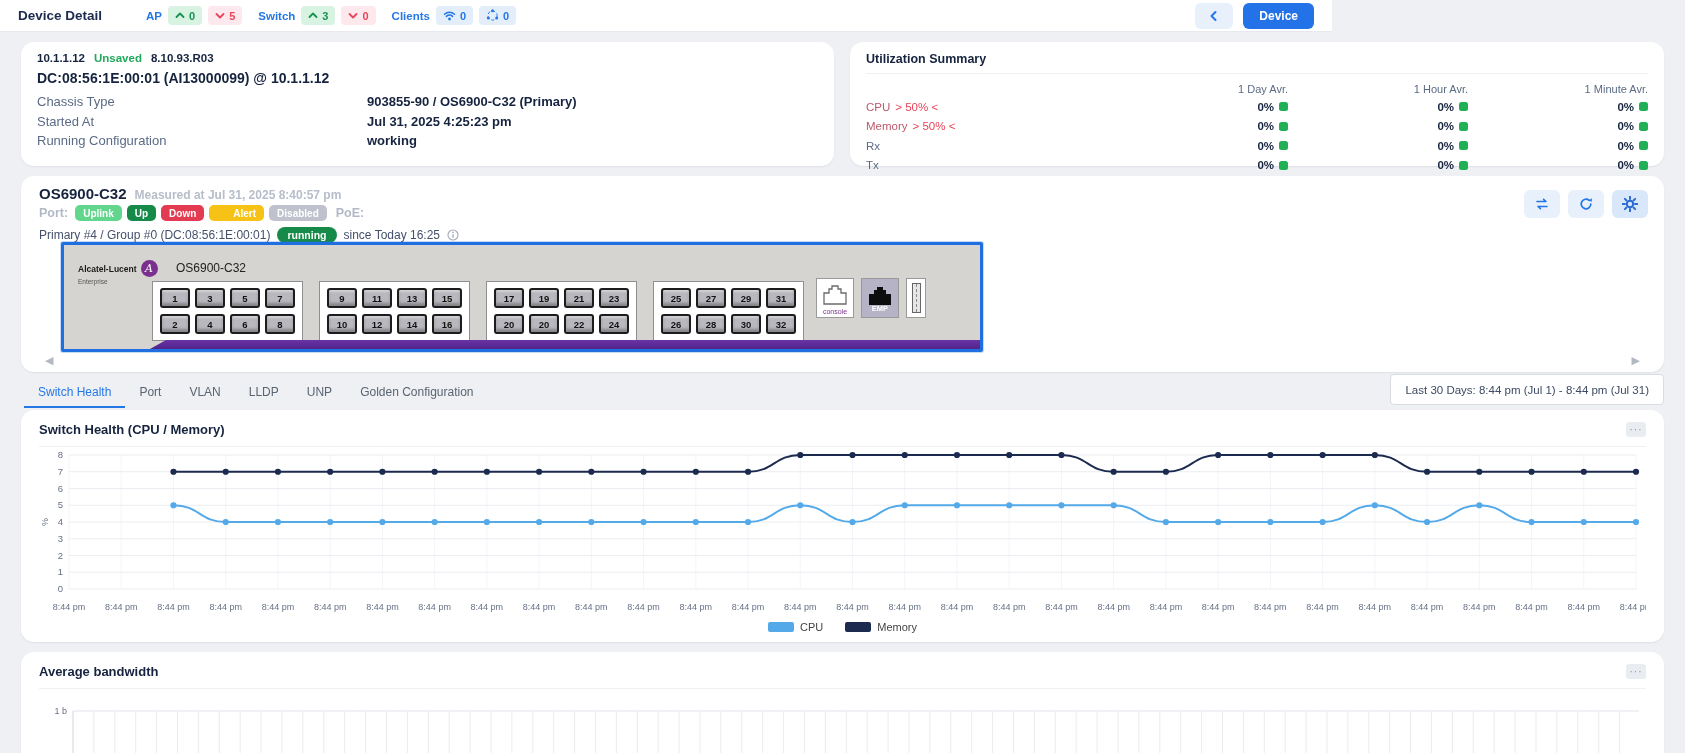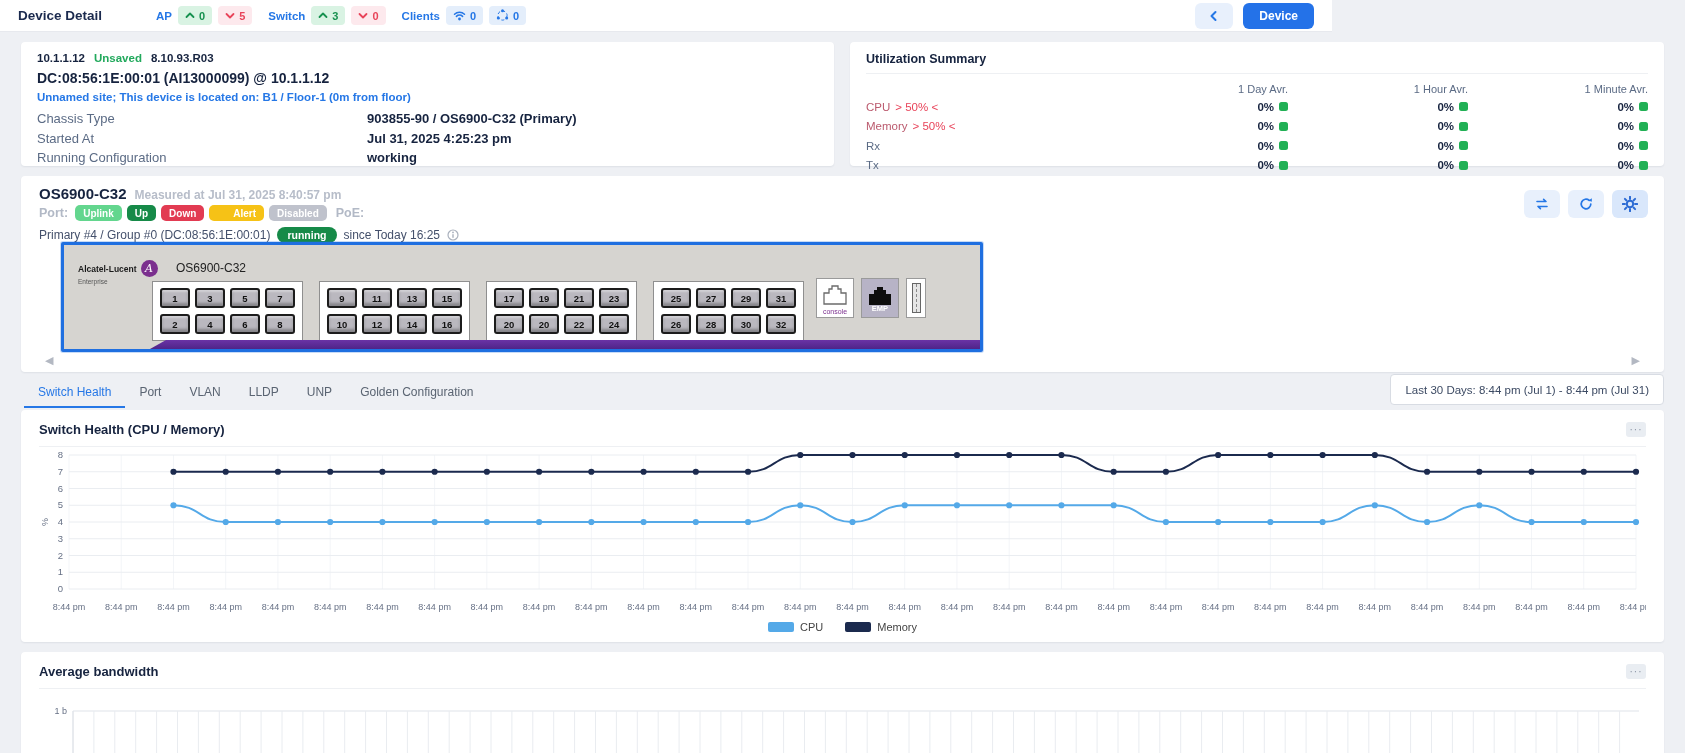--- a/index.html
+++ b/index.html
@@ -16,21 +16,21 @@
     border-radius:4px;font-size:11px;font-weight:bold;cursor:pointer}
   .chip.green{background:#d9f3e3;color:#16914f}
   .chip.red{background:#fde9ed;color:#e8445a}
   .chip.blue{background:#e4eefb;color:#2577e6}
   .topbar-right{margin-left:auto;display:flex;gap:10px;align-items:center}
   .btn-back{width:38px;height:26px;border-radius:6px;background:#e8f0fc;display:flex;
     align-items:center;justify-content:center;cursor:pointer}
   .btn-primary{height:26px;padding:0 16px;border-radius:6px;background:#2472e8;color:#fff;
     font-weight:bold;font-size:12px;display:flex;align-items:center;cursor:pointer}
 
-  .card{position:absolute;background:#fff;border-radius:4px;box-shadow:0 1px 2px rgba(20,30,60,.07)}
+  .card{position:absolute;background:#fff;border-radius:13px;box-shadow:0 1px 2px rgba(20,30,60,.07)}
 
   
   #card-device{left:21px;top:42px;width:813px;height:124px;padding:10px 16px}
   .dev-line1{font-size:11.5px;color:#16233f;font-weight:bold;display:flex;gap:9px;align-items:center}
   .dev-unsaved{color:#21a95c}
   .dev-name{font-size:14px;font-weight:bold;color:#16233f;margin-top:6px}
   .dev-site{font-size:11.5px;color:#2577e6;font-weight:bold;margin-top:5px;cursor:pointer}
   .dev-fields{margin-top:6px}
   .dev-row{display:flex;font-size:13px;height:19.5px;align-items:center}
   .dev-row .lbl{width:330px;color:#5b6b85}
@@ -117,21 +117,21 @@
 
   
   #card-bw{left:21px;top:652px;width:1643px;height:160px;padding:12px 18px}
 </style>
 </head>
 <body>
 
 <div class="topbar">
   <div class="topbar-title">Device Detail</div>
   <div class="stats">
-    <span class="stat-label" style="margin-left:10px">AP</span>
+    <span class="stat-label" style="margin-left:0">AP</span>
     <span class="chip green">
       <svg width="10" height="9" viewBox="0 0 10 9">
           <polyline points="1.5,6 5,2.5 8.5,6" fill="none" stroke="#16914f" stroke-width="1.8" stroke-linecap="round" stroke-linejoin="round"></polyline>
         </svg>
       <span>0</span>
       </span>
     <span class="chip red">
       <svg width="10" height="9" viewBox="0 0 10 9">
           <polyline points="1.5,3 5,6.5 8.5,3" fill="none" stroke="#e8445a" stroke-width="1.8" stroke-linecap="round" stroke-linejoin="round"></polyline>
         </svg>
@@ -178,21 +178,20 @@
   </div>
 </div>
 
 <div class="card" id="card-device">
   <div class="dev-line1">
     <span>10.1.1.12</span>
     <span class="dev-unsaved">Unsaved</span>
     <span>8.10.93.R03</span>
   </div>
   <div class="dev-name">DC:08:56:1E:00:01 (AI13000099) @ 10.1.1.12</div>
-  <div class="dev-site">Unnamed site; This device is located on: B1 / Floor-1 (0m from floor)</div>
   <div class="dev-fields" id="device-fields">
       <div class="dev-row">
         <span class="lbl">Chassis Type</span>
         <span class="val">903855-90 / OS6900-C32 (Primary)</span>
       </div>
       <div class="dev-row">
         <span class="lbl">Started At</span>
         <span class="val">Jul 31, 2025 4:25:23 pm</span>
       </div>
       <div class="dev-row">

